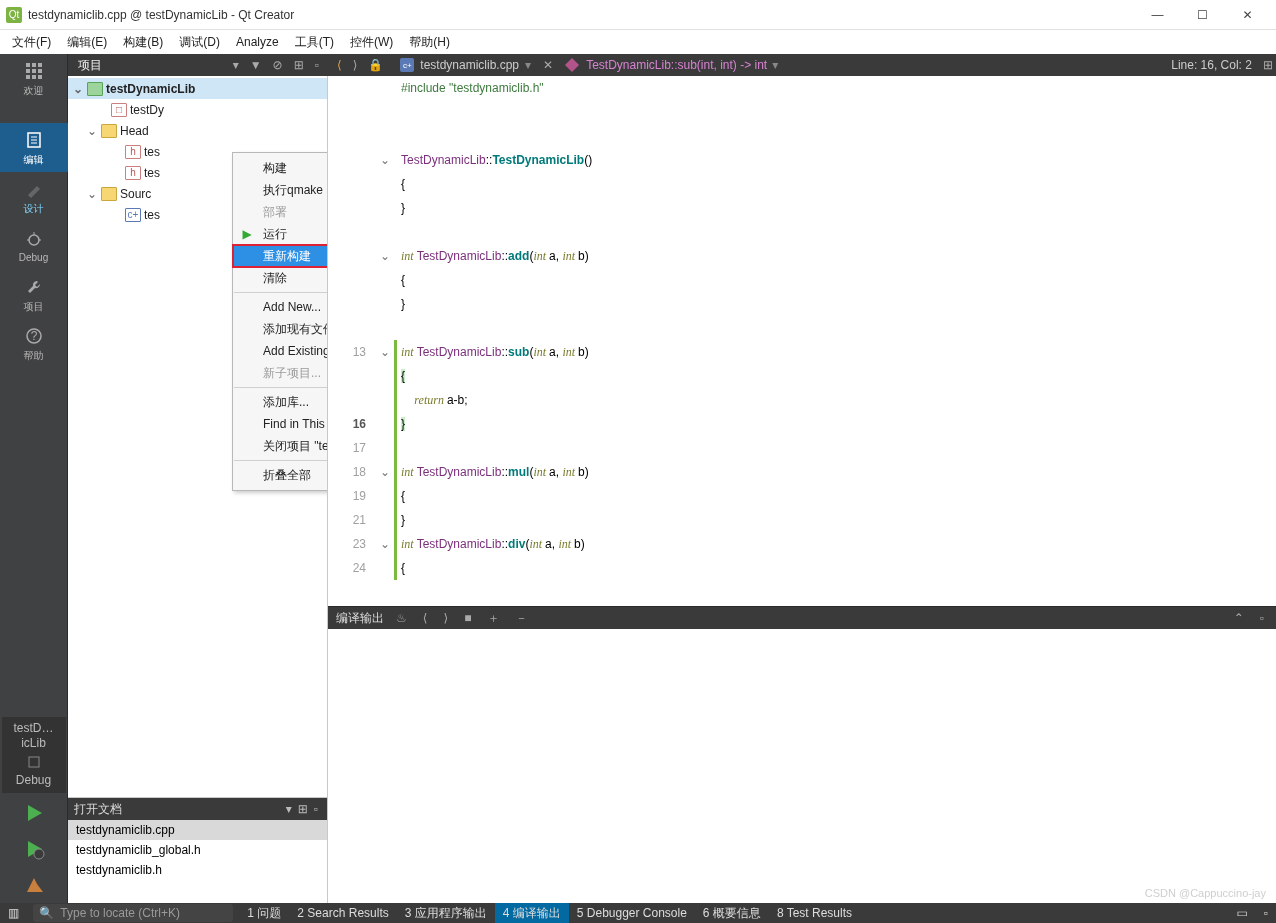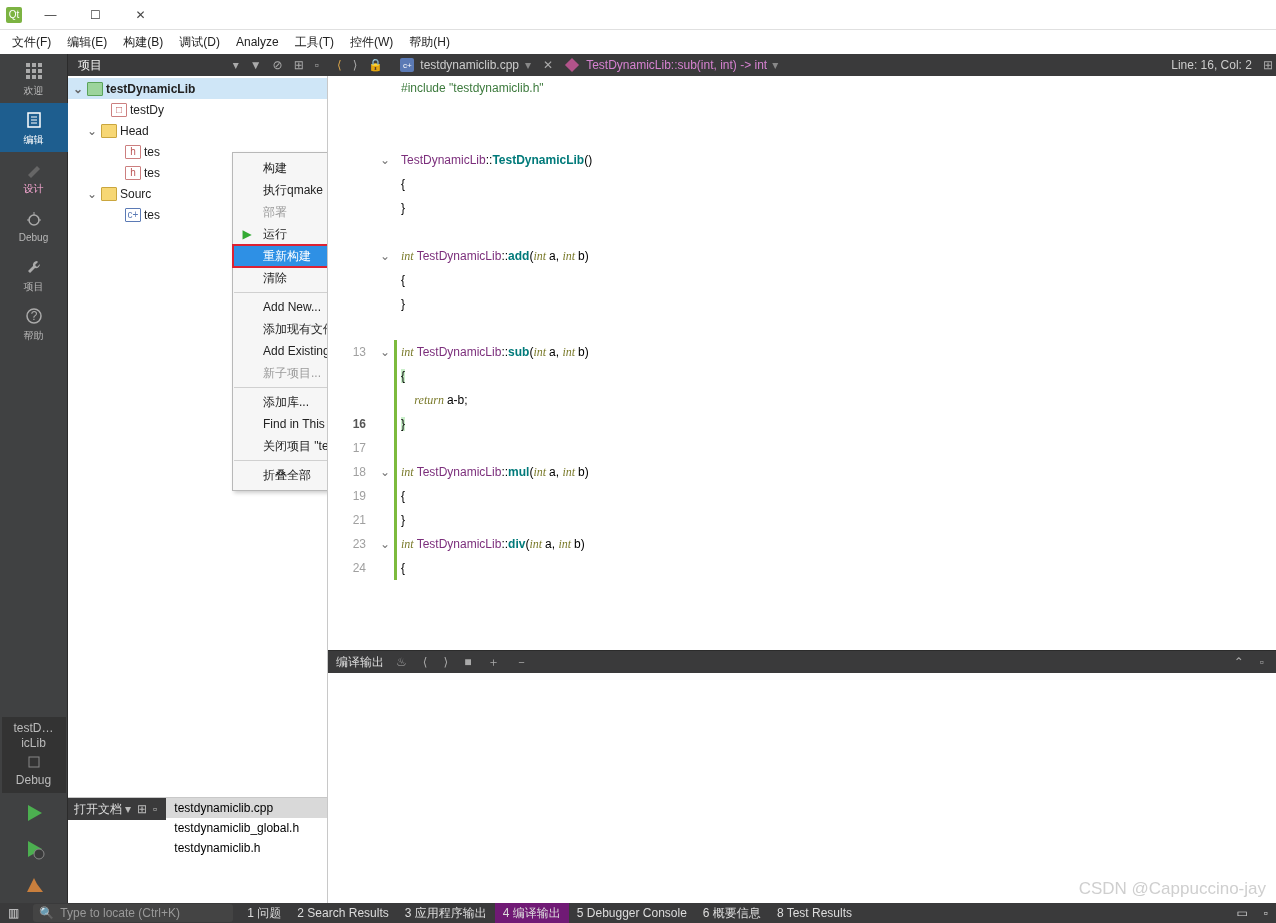--- a/index.html
+++ b/index.html
@@ -7,21 +7,21 @@
 .titlebar { height:30px; display:flex; align-items:center; padding:0 6px; background:#fff; border-bottom:1px solid #e0e0e0; }
 .titlebar .app-icon { width:16px; height:16px; background:#7cb342; border-radius:2px; margin-right:6px; display:flex; align-items:center; justify-content:center; color:#fff; font-size:10px; }
 .titlebar .title { flex:1; color:#333; }
 .winbtns { display:flex; }
 .winbtn { width:45px; height:28px; display:flex; align-items:center; justify-content:center; color:#444; }
 .menubar { height:24px; display:flex; align-items:center; padding:0 4px; background:#fff; }
 .menubar span { padding:2px 8px; color:#222; }
 .body { display:flex; height:849px; }
 .leftbar { width:68px; background:#404142; display:flex; flex-direction:column; align-items:center; border-right:1px solid #2b2b2b; }
 .modebtn { width:68px; height:49px; display:flex; flex-direction:column; align-items:center; justify-content:center; color:#b8b8b8; gap:2px; position:relative; }
-.modebtn.active { background:#1e5e8f; color:#fff; }
+.modebtn.active { background:#1e5e8f; color:#fff;margin-top:20px; }
 .modebtn .ico { width:22px; height:22px; display:flex; align-items:center; justify-content:center; }
 .modebtn .lbl { font-size:10px; }
 .leftspacer { flex:1; }
 .runbtn { width:68px; height:36px; display:flex; align-items:center; justify-content:center; }
 .kitbox { width:64px; background:#333; color:#bbb; font-size:10px; text-align:center; padding:4px 2px; margin:2px; line-height:1.3; }
 .centre { flex:1; display:flex; flex-direction:column; }
 .toptoolbar { height:22px; background:#3a3a3b; display:flex; align-items:center; color:#ccc; }
 .toptoolbar .seg { padding:0 6px; display:flex; align-items:center; gap:5px; height:22px; }
 .toptoolbar .dlabel { color:#eee; padding:0 4px; }
 .toptoolbar .arrow { color:#888; }
@@ -41,62 +41,63 @@
 .panelhdr .hicon { color:#bbb; padding:0 3px; }
 .tree { flex:1; overflow:auto; padding:2px 0; font-size:12px; color:#222; position:relative;}
 .tnode { display:flex; align-items:center; height:21px; padding-left:4px; white-space:nowrap; }
 .tnode .tw { display:inline-block; width:12px; text-align:center; color:#666; }
 .tnode .tfico { width:16px; height:14px; margin:0 3px; display:inline-flex; align-items:center; justify-content:center; font-size:10px; }
 .tnode.sel { background:#cfe6f7; font-weight:bold; }
 .folder-y { background:#f7d774; border:1px solid #caa63e; border-radius:1px; }
 .folder-g { background:#9cd49c; border:1px solid #5aa35a; border-radius:1px; }
 .file-h { background:#fff; border:1px solid #cc7f7f; color:#b55; border-radius:1px; }
 .file-c { background:#fff; border:1px solid #5b7ab5; color:#5b7ab5; border-radius:1px; }
-.docpane { height:106px; border-top:1px solid #c8c8c8; display:flex; flex-direction:row;}
+.docpane { height:106px; border-top:1px solid #c8c8c8; display:flex; flex-direction:column;}
 .doclist { flex:1; overflow:auto; }
 .docitem { padding:3px 8px; }
 .docitem.sel { background:#d9d9d9; }
 .editor { flex:1; display:flex; overflow:hidden; background:#fff; position:relative;}
 .codewrap { flex:1; overflow:auto; font-family:Consolas,monospace; font-size:15px; line-height:24px; }
 .codeline { display:flex; }
 .lineno { width:48px; text-align:right; padding-right:10px; color:#a0a0a0; user-select:none; }
 .lineno.cur { color:#555; font-weight:bold; }
 .fold { width:18px; color:#777; text-align:center; }
 .code { white-space:pre; padding-left:4px;}
 .greenbar { width:3px; background:#7cba3d; }
 .greenbar.none { background:transparent; }
 .k-pre { color:#3d7a3d; }
 .k-str { color:#3d7a3d; }
 .k-kw { color:#7a7a2a; font-style:italic;font-family:Liberation Serif, serif;}
 .k-cls { color:#7c2f7c; }
 .k-fn { color:#007a7a; font-weight:bold;}
 .k-hl { background:#c9efc9; }
-.outpane { height:253px; border-top:1px solid #2b2b2b; display:flex; flex-direction:column; }
+.outpane { height:297px; border-top:1px solid #2b2b2b; display:flex; flex-direction:column; }
 .outhdr { height:22px; background:#3a3a3b; color:#ddd; display:flex; align-items:center; padding:0 8px; gap:8px;}
 .outhdr .ttl { margin-right:auto;}
 .outhdr .oico { color:#aaa; padding:0 4px;}
 .outbody { flex:1; background:#fff; }
 .statusbar { height:20px; background:#3a3a3b; color:#ddd; display:flex; align-items:center; font-size:11px;}
 .statusbar .sbtn { padding:0 8px; height:20px; display:flex; align-items:center; gap:4px;}
 .statusbar .locate { flex:0 0 200px; display:flex; align-items:center; gap:6px; background:#444; height:18px; border-radius:3px; padding:0 6px; color:#999; margin:0 6px;}
 .statusbar .spacer { flex:1; }
-.watermark { position:absolute; right:10px; bottom:24px; color:#cfcfcf; font-size:17px; pointer-events:none;}
+.watermark { position:absolute; right:10px; bottom:24px; color:#cfcfcf; font-size:11px; pointer-events:none;}
 .ctxmenu { position:absolute; left:164px; top:76px; width:219px; background:#f6f6f6; border:1px solid #b8b8b8; box-shadow:2px 2px 4px rgba(0,0,0,.2); padding:4px 0; z-index:50;}
 .ctxmenu .mi { height:22px; display:flex; align-items:center; padding:0 10px 0 30px; color:#222; position:relative;}
 .ctxmenu .mi.disabled { color:#9a9a9a; }
 .ctxmenu .mi.hot { background:#2e90e5; color:#fff; outline:2px solid #d23; outline-offset:-1px;}
 .ctxmenu .sep { height:1px; background:#d0d0d0; margin:3px 1px; }
 .ctxmenu .mico { position:absolute; left:6px; width:16px; text-align:center;}
 svg { display:block; }
 </style>
 </head>
 <body>
 
 <div class="titlebar">
   <div class="app-icon">Qt</div>
+  <div class="title">testdynamiclib.cpp @ testDynamicLib - Qt Creator</div>
   <div class="winbtns">
     <div class="winbtn">—</div>
     <div class="winbtn">☐</div>
     <div class="winbtn">✕</div>
   </div>
 </div>
 
 <div class="menubar">
   <span>文件(F)</span>
   <span>编辑(E)</span>
@@ -131,21 +132,21 @@
       <div class="ico">
           <svg width="18" height="18">
             <rect x="3" y="2" width="12" height="14" fill="none" stroke="#fff" stroke-width="1.5"></rect>
             <line x1="6" y1="6" x2="12" y2="6" stroke="#fff"></line>
             <line x1="6" y1="9" x2="12" y2="9" stroke="#fff"></line>
             <line x1="6" y1="12" x2="12" y2="12" stroke="#fff"></line>
           </svg>
         </div>
       <div class="lbl">编辑</div>
     </div>
-    <div class="modebtn" style="color:#f9a8d4">
+    <div class="modebtn" style="color:#7dd3fc">
       <div class="ico">
           <svg width="18" height="18">
             <path d="M3 15 L12 6 L15 9 L6 18 Z" fill="#666"></path>
           </svg>
         </div>
       <div class="lbl">设计</div>
     </div>
     <div class="modebtn">
       <div class="ico">
           <svg width="18" height="18">
@@ -493,20 +494,20 @@
 
 <div class="statusbar">
   <div class="sbtn">▥</div>
   <div class="locate">
     <span>🔍</span>
     <span>Type to locate (Ctrl+K)</span>
   </div>
   <div class="sbtn">1 问题</div>
   <div class="sbtn">2 Search Results</div>
   <div class="sbtn">3 应用程序输出</div>
-  <div class="sbtn" style="background:#701a75">4 编译输出</div>
+  <div class="sbtn" style="background:#0369a1">4 编译输出</div>
   <div class="sbtn">5 Debugger Console</div>
   <div class="sbtn">6 概要信息</div>
   <div class="sbtn">8 Test Results</div>
   <div class="spacer"></div>
   <div class="sbtn">▭</div>
   <div class="sbtn">▫</div>
 </div>
 
 </body></html>

